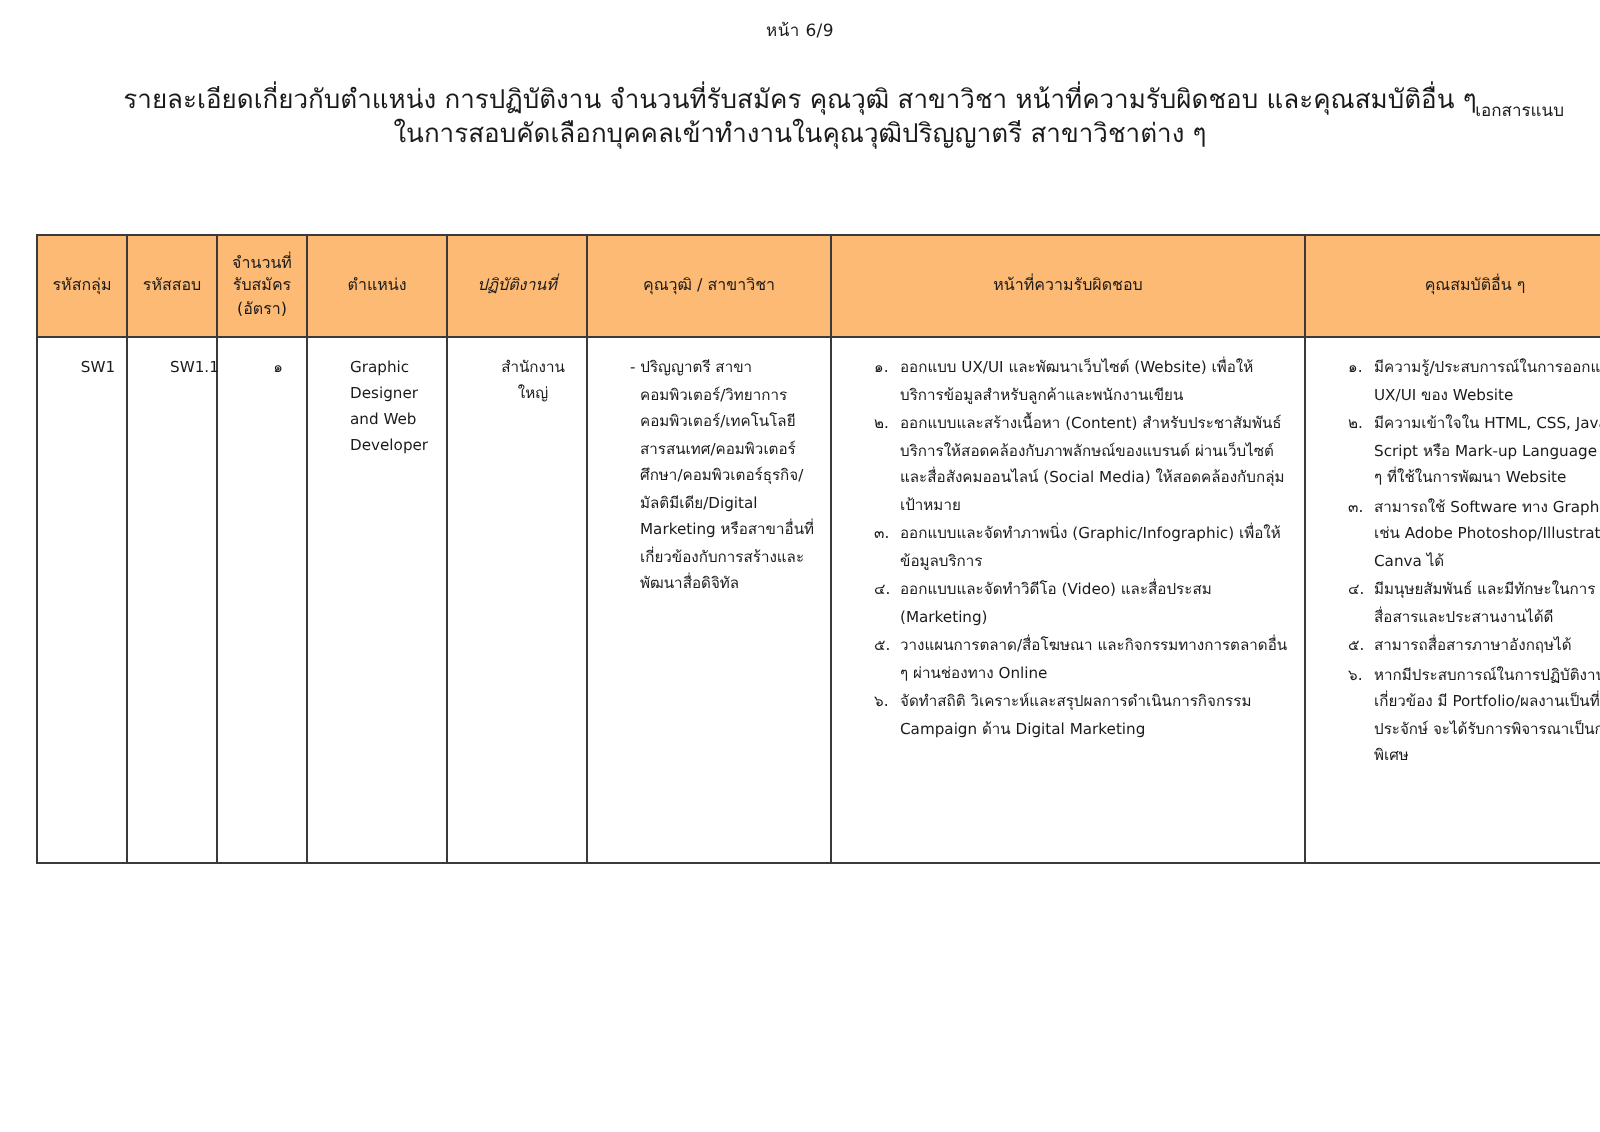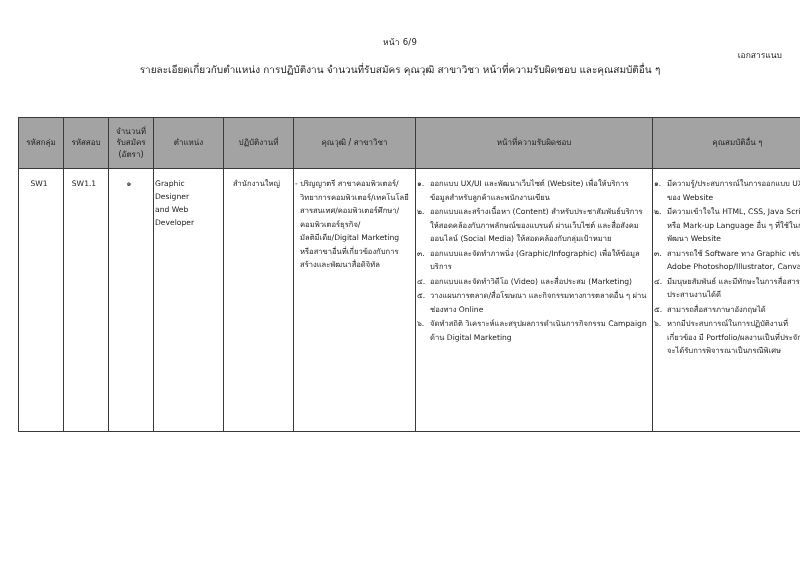--- a/index.html
+++ b/index.html
@@ -19,21 +19,21 @@
   .page {
     position: relative;
     width: 800px;
     height: 566px;
     box-sizing: border-box;
   }
 
   
   .page-number {
     position: absolute;
-    top: 35px;
+    top: 8px;
     left: 0;
     width: 800px;
     text-align: center;
     font-size: 8.5px;
     letter-spacing: 0.2px;
   }
   .attachment-label {
     position: absolute;
     top: 48px;
     right: 18px;
@@ -41,64 +41,63 @@
     text-align: right;
   }
   .title-block {
     position: absolute;
     top: 42px;
     left: 0;
     width: 800px;
     text-align: center;
   }
   .title-line {
-    font-size: 10px;
+    font-size: 13px;
     line-height: 17px;
     white-space: nowrap;
-    margin-top: 19px;
   }
 
   
   .doc-table {
     position: absolute;
     left: 18px;
     top: 117px;
     width: 764px;
     border-collapse: collapse;
     table-layout: fixed;
   }
   .doc-table th,
   .doc-table td {
     border: 1px solid #3a3a3a;
     vertical-align: top;
     padding: 0;
   }
   .doc-table thead th {
-    background: #a3a3a3;
+    background: #fdba74;
     height: 44px;
     text-align: center;
     vertical-align: middle;
     font-weight: normal;
     font-size: 8px;
     line-height: 11.5px;
     padding: 3px 2px;
   }
   .doc-table tbody td {
     height: 250px;
     font-size: 7.6px;
     line-height: 13px;
-    padding: 8px 5px 4px 1px;
+    padding: 8px 5px 4px 21px;
   }
 
   
   .c-group   { width: 40px; }
   .c-exam    { width: 40px; }
   .c-quota   { width: 40px; }
   .c-pos     { width: 65px; }
-  .c-place   { width: 65px; }
+  .c-place   { width: 65px; font-style: italic; }
   .c-qual    { width: 117px; }
   .c-resp    { width: 232px; }
   .c-other   { width: 165px; }
 
   .cell-center { text-align: center; }
 
   .pos-line { line-height: 13px; }
 
   .qual-text {
     line-height: 13.5px;
@@ -135,20 +134,21 @@
 <body>
 
 <div class="page">
 
   <div class="page-number">หน้า 6/9</div>
 
   <div class="attachment-label">เอกสารแนบ</div>
 
   <div class="title-block">
     <div class="title-line">รายละเอียดเกี่ยวกับตำแหน่ง การปฏิบัติงาน  จำนวนที่รับสมัคร คุณวุฒิ สาขาวิชา หน้าที่ความรับผิดชอบ และคุณสมบัติอื่น ๆ</div>
+    <div class="title-line">ในการสอบคัดเลือกบุคคลเข้าทำงานในคุณวุฒิปริญญาตรี สาขาวิชาต่าง ๆ</div>
   </div>
 
   <table class="doc-table">
     <thead>
       <tr>
         <th class="c-group">รหัสกลุ่ม</th>
         <th class="c-exam">รหัสสอบ</th>
         <th class="c-quota">
           <span>จำนวนที่</span><br>
           <span>รับสมัคร</span><br>

